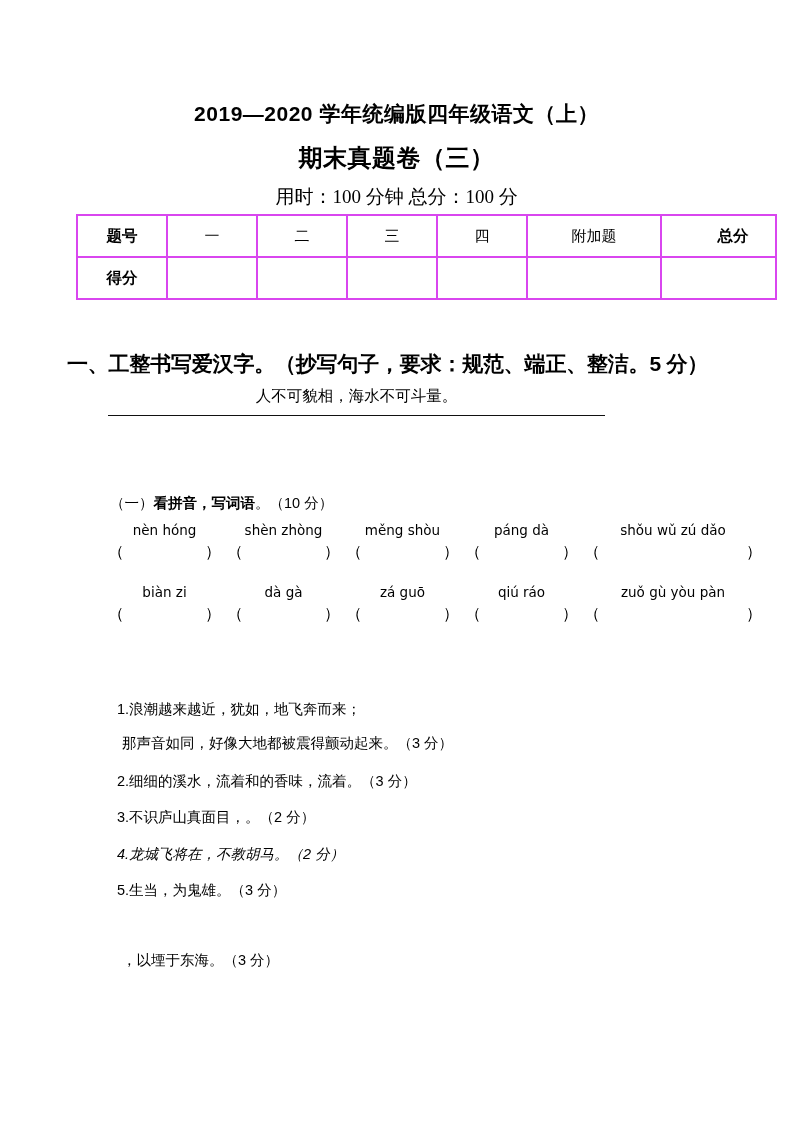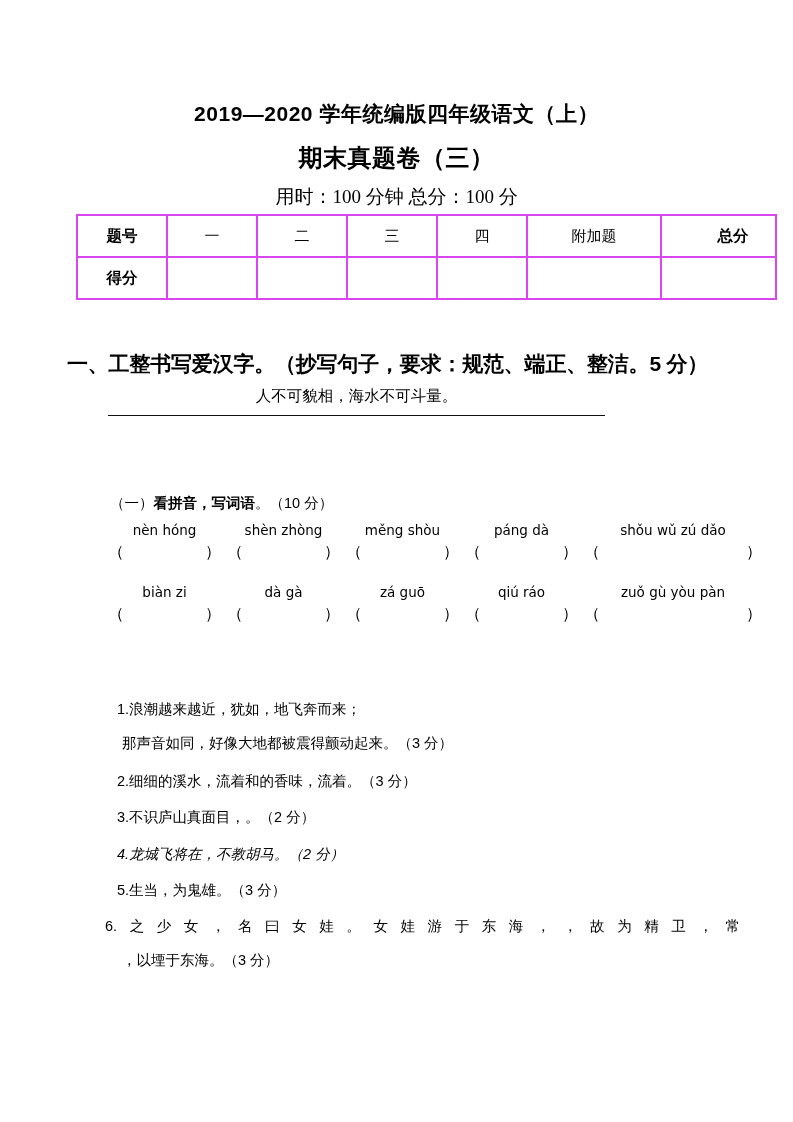--- a/index.html
+++ b/index.html
@@ -294,16 +294,15 @@
     </div>
   </div>
 
 
   <div class="fill-item" id="item1">1.浪潮越来越近，犹如，地飞奔而来；</div>
   <div class="fill-cont" id="item1-cont">那声音如同，好像大地都被震得颤动起来。（3 分）</div>
   <div class="fill-item" id="item2">2.细细的溪水，流着和的香味，流着。（3 分）</div>
   <div class="fill-item" id="item3">3.不识庐山真面目，。（2 分）</div>
   <div class="fill-item" id="item4">4.龙城飞将在，不教胡马。（2 分）</div>
   <div class="fill-item" id="item5">5.生当，为鬼雄。（3 分）</div>
-  <div class="fill-item-justified" id="item6">6.之少女，名曰女娃。女娃游于东海，，故为精卫，常</div>
   <div class="fill-cont" id="item6-cont">，以堙于东海。（3 分）</div>
 
 </div>
 
 </body></html>

